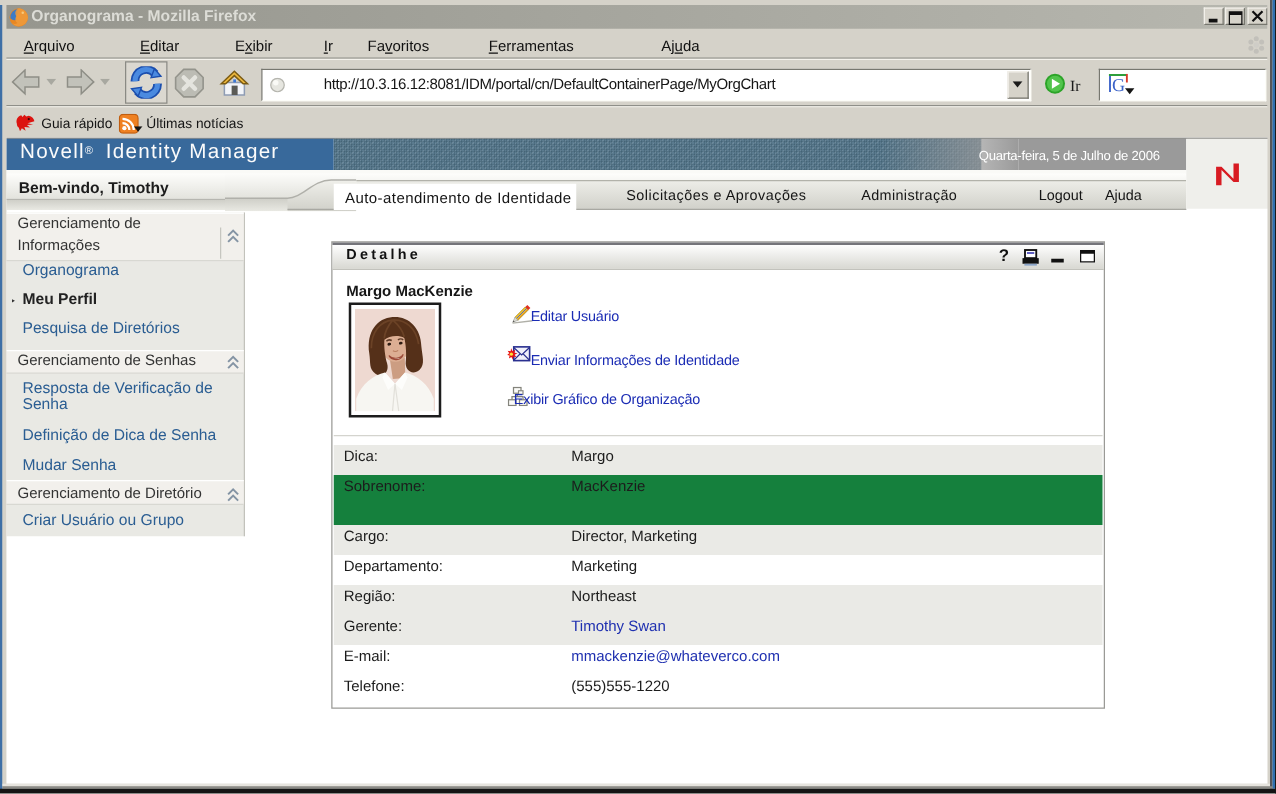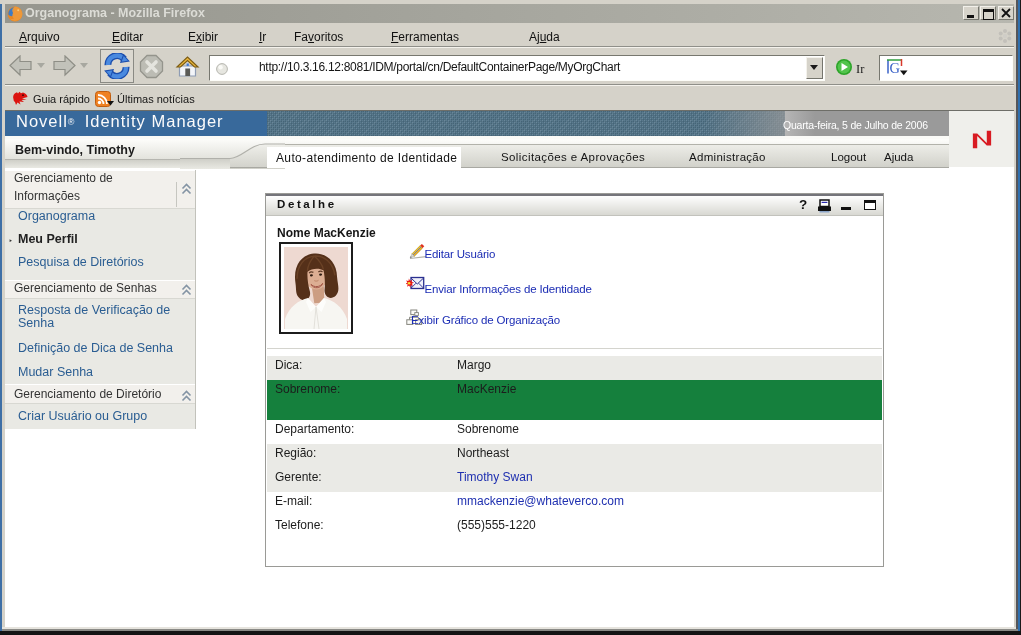--- a/index.html
+++ b/index.html
@@ -251,21 +251,21 @@
     <div class="txt" style="left:533px;top:3px;font-size:13.5px;font-weight:bold;color:#111;">?</div>
     <svg class="abs" style="left:551px;top:5px;" width="15" height="14" viewBox="0 0 15 14">
           <rect x="3" y="1" width="9" height="6.5" fill="#fff" stroke="#111" stroke-width="1.5"></rect>
           <rect x="4.6" y="2.8" width="5.8" height="1.2" fill="#2a2ab0"></rect>
           <rect x="1" y="7.5" width="13" height="4.5" fill="#111"></rect>
           <rect x="2.5" y="12" width="10" height="1.5" fill="#8aa4c8"></rect>
         </svg>
     <div class="abs" style="left:575px;top:13px;width:10px;height:2.5px;background:#111;"></div>
     <div class="abs" style="left:598px;top:5.5px;width:12px;height:10px;border:1.5px solid #111;border-top:3.5px solid #111;box-sizing:border-box;background:#fff;"></div>
 
-    <div class="txt" style="left:11px;top:32px;font-size:12px;font-weight:bold;color:#161616;">Nome MacKenzie</div>
+    <div class="txt" style="left:11px;top:32px;font-size:12px;font-weight:bold;color:#161616;">Margo MacKenzie</div>
 
     <div class="abs" style="left:13px;top:48px;width:74px;height:92px;border:2px solid #1c1c1c;background:#fff;box-sizing:border-box;">
       <svg width="64" height="82" viewBox="0 0 64 82" style="position:absolute;left:3px;top:3px;">
         <rect width="64" height="82" fill="#eed9d1"></rect>
         <g transform="rotate(-5 32 30)">
           <path d="M27,40 L39,40 L38,56 L28,56 Z" fill="#cc9d82"></path>
           <ellipse cx="32" cy="29" rx="11.5" ry="13.5" fill="#dcae93"></ellipse>
           <path d="M25.5,25.5 C26.5,24.5 28.5,24.4 29.8,25.2 M34.8,25.2 C36,24.4 38,24.5 39,25.5" stroke="#5e3c28" stroke-width="1.2" fill="none"></path>
           <ellipse cx="27.6" cy="28" rx="1.5" ry="1.1" fill="#2e1c12"></ellipse>
           <ellipse cx="36.8" cy="28" rx="1.5" ry="1.1" fill="#2e1c12"></ellipse>
@@ -311,23 +311,27 @@
     <div class="abs" style="left:1px;top:154px;width:615px;height:1px;background:#d4d4ce;"></div>
     <div class="abs" id="dtable" style="left:1px;top:162px;width:615px;font-size:12px;color:#1c1c1c;">
       <div style="height:24px;background:#eaeae6;position:relative;">
             <span class="txt" style="left:8px;top:2.3px;">Dica:</span>
             <span class="txt" style="left:190px;top:2.3px;">Margo</span>
           </div>
       <div style="height:40px;background:#15803d;position:relative;">
             <span class="txt" style="left:8px;top:2.3px;">Sobrenome:</span>
             <span class="txt" style="left:190px;top:2.3px;">MacKenzie</span>
           </div>
+      <div style="height:24px;background:#eaeae6;position:relative;">
+            <span class="txt" style="left:8px;top:2.3px;">Cargo:</span>
+            <span class="txt" style="left:190px;top:2.3px;">Director, Marketing</span>
+          </div>
       <div style="height:24px;background:#fff;position:relative;">
             <span class="txt" style="left:8px;top:2.3px;">Departamento:</span>
-            <span class="txt" style="left:190px;top:2.3px;">Sobrenome</span>
+            <span class="txt" style="left:190px;top:2.3px;">Marketing</span>
           </div>
       <div style="height:24px;background:#eaeae6;position:relative;">
             <span class="txt" style="left:8px;top:2.3px;">Região:</span>
             <span class="txt" style="left:190px;top:2.3px;">Northeast</span>
           </div>
       <div style="height:24px;background:#eaeae6;position:relative;">
             <span class="txt" style="left:8px;top:2.3px;">Gerente:</span>
             <span class="txt" style="left:190px;top:2.3px;color:#1f30b0;">Timothy Swan</span>
           </div>
       <div style="height:24px;background:#fff;position:relative;">

